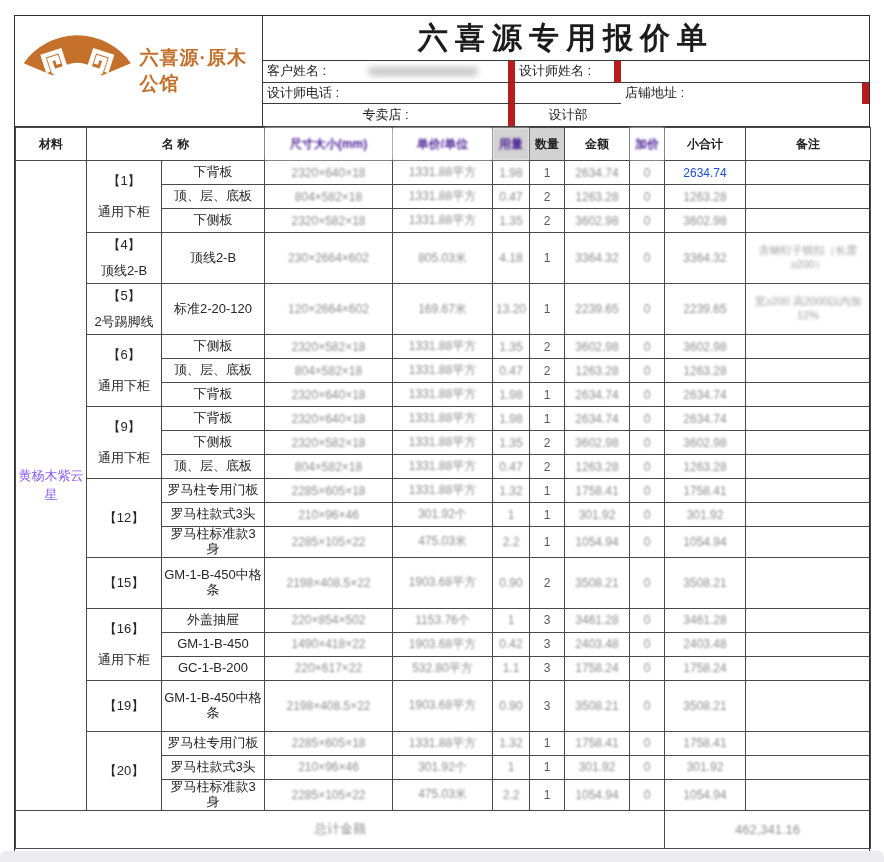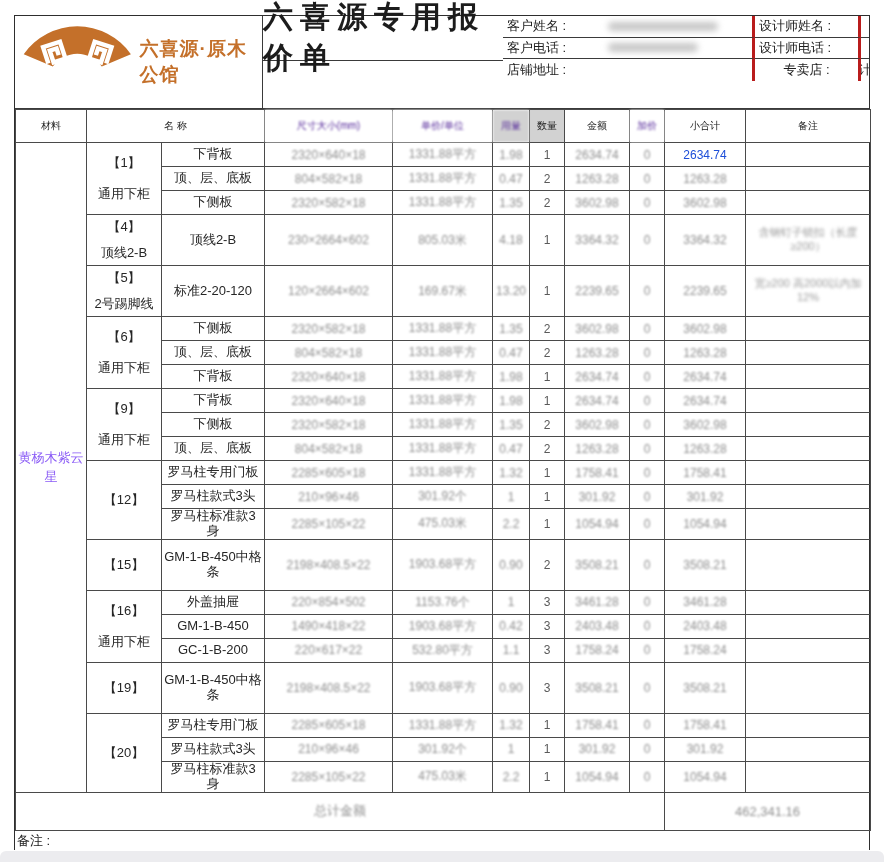--- a/index.html
+++ b/index.html
@@ -15,47 +15,47 @@
     border:1.5px solid #2e2e2e; border-bottom:none; background:#fff;
   }
 
   
   .tophead { display:grid; grid-template-columns:248px 1fr; border-bottom:1px solid #3a3a3a; }
   .logo-cell {
     border-right:1px solid #3a3a3a; display:flex; flex-direction:row;
     align-items:center; justify-content:center; padding:4px 0 6px;
   }
   .wordmark { color:#c4702a; font-weight:700; font-size:19px; letter-spacing:1px; margin-top:2px; }
-  .right-head { display:flex; }
+  .right-head { display:flex; flex-direction:column; }
   .title-row {
     height:45px; border-bottom:1px solid #3a3a3a; display:flex;
     align-items:center; justify-content:center;
     font-size:30px; font-weight:700; letter-spacing:7px;
   }
   .info-grid {
     display:grid; grid-template-columns:252px 106px 1fr;
     grid-template-rows:1fr 1fr 1fr; height:65px; font-size:13px;
   }
   .info-grid > div { display:flex; align-items:center; padding:0 4px; overflow:hidden; }
   .ig-b { border-bottom:1px solid #3a3a3a; }
-  .ig-r { border-right:3px solid #b91c1c; }
+  .ig-r { border-right:7px solid #b91c1c; }
   .ig-center { justify-content:center; }
   .smear {
     display:inline-block; width:110px; height:9px; background:#c7c7c7;
     border-radius:5px; filter:blur(3px); margin-left:42px;
   }
   .smear.small { width:90px; }
 
   
   table.quote { border-collapse:collapse; table-layout:fixed; width:100%; }
   table.quote th, table.quote td {
     border:1px solid #4a4a4a; text-align:center; vertical-align:middle;
     padding:0 2px; overflow:hidden;
   }
-  thead th { height:33px; font-size:10px; font-weight:400; color:#222; background:#fff; }
+  thead th { height:33px; font-size:12px; font-weight:700; color:#222; background:#fff; }
   thead th.soft { color:#4c1d95; filter:blur(0.8px); }
   thead th.chip { background:#d2d2d2; }
   tbody tr { height:24px; }
   tbody tr.tall { height:51px; }
   tbody td { font-size:12px; }
   .mat-cell { font-size:13px; color:#8b5cf6; line-height:1.5; }
   .grp-cell { font-size:13px; color:#262626; }
   .grp-cell .sub { margin-top:13px; }
   tr.tall .grp-cell .sub { margin-top:8px; }
   .name-cell { font-size:13px; color:#262626; line-height:1.15; }
@@ -96,24 +96,20 @@
       <div class="right-head">
         <div class="title-row">六喜源专用报价单</div>
         <div class="info-grid">
           <div class="ig-b ig-r">
             <span>客户姓名 :</span>
             <span class="smear"></span>
           </div>
           <div class="ig-b ig-r">设计师姓名 :</div>
           <div class="ig-b"></div>
 
-          <div class="ig-b ig-r">
-            <span>客户电话 :</span>
-            <span class="smear small"></span>
-          </div>
           <div class="ig-b ig-r">设计师电话 :</div>
           <div class="ig-b"></div>
 
           <div class="ig-r">
             <span>店铺地址 :</span>
           </div>
           <div class="ig-r ig-center">专卖店 :</div>
           <div class="ig-center">设计部</div>
         </div>
       </div>

